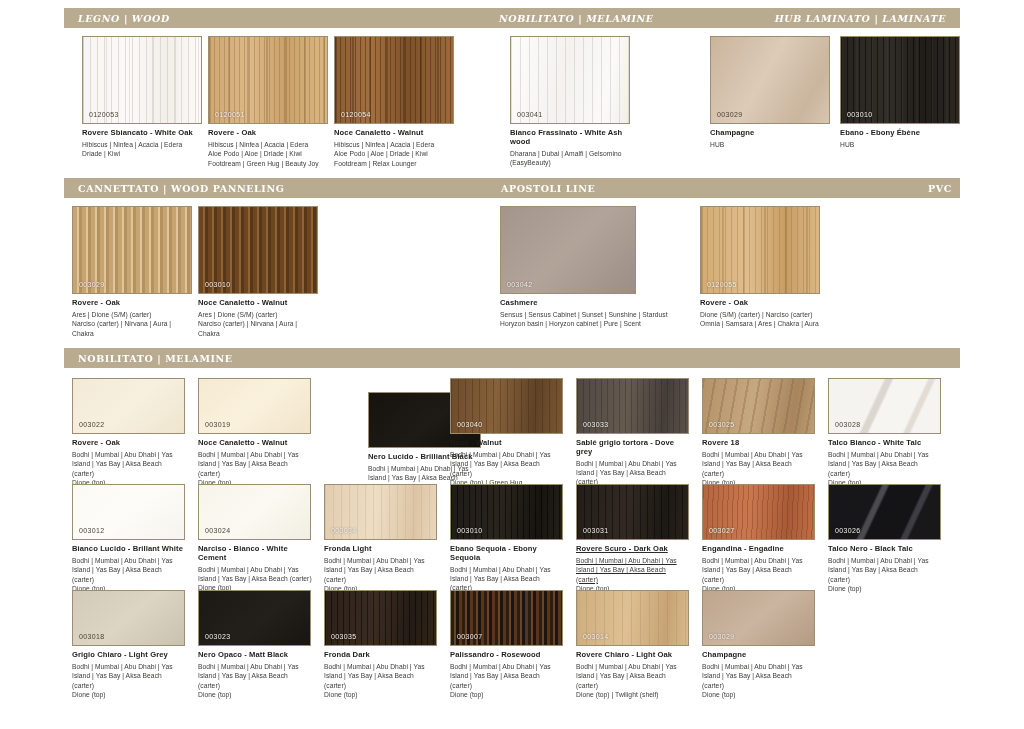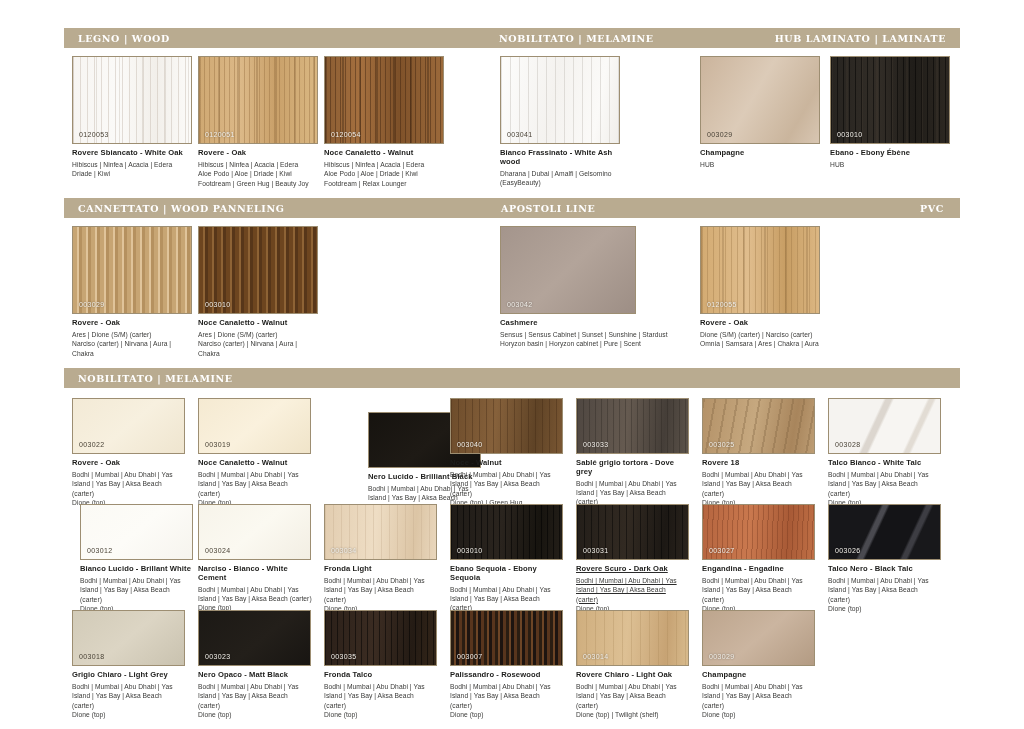--- a/index.html
+++ b/index.html
@@ -28,21 +28,21 @@
     font-weight:700;
     font-size:9.5px;
     letter-spacing:0.6px;
     color:#ffffff;
     white-space:nowrap;
   }
   .band .bt-left   { left:14px; }
   .band .bt-mid    { left:435px; }
   .band .bt-right  { right:14px; }
   .band .bt-mid-2  { left:437px; }
-  .band .bt-right2 { right:16px;margin-left:44px; }
+  .band .bt-right2 { right:8px;margin-left:44px; }
 
   
   .row { position:relative; }
   .card { position:absolute; }
   .sw {
     position:relative;
     border:1px solid #9d8e72;
     overflow:hidden;
   }
   .code {
@@ -146,27 +146,27 @@
   .g-mel-lightoak{background:
     repeating-linear-gradient(90deg, rgba(165,132,84,.28) 0 1px, rgba(255,255,255,0) 1px 9px),
     linear-gradient(95deg,#cfae7e,#ddc094 45%,#c7a374 80%,#d8bb8d);}
   .g-mel-champ{background:linear-gradient(140deg,#bda58d,#cbb5a0 50%,#b39b83);}
 </style>
 </head>
 <body>
 
 <div class="page">
 
-  <div class="band" style="margin-top:28px;">
+  <div class="band" style="margin-top:8px;font-style:italic;">
     <span class="btitle bt-left">LEGNO | WOOD</span>
     <span class="btitle bt-mid">NOBILITATO | MELAMINE</span>
     <span class="btitle bt-right">HUB LAMINATO | LAMINATE</span>
   </div>
 
-  <div class="row" style="height:128px;">
+  <div class="row" style="height:128px;margin-left:10px;">
     <div class="card" style="left:8px;top:8px;width:120px;">
       <div class="sw g-white-oak" style="height:88px;">
         <span class="code dark">0120053</span>
       </div>
       <div class="nm">Rovere Sbiancato - White Oak</div>
       <div class="ds">Hibiscus | Ninfea | Acacia | Edera<br>Driade | Kiwi</div>
     </div>
     <div class="card" style="left:134px;top:8px;width:120px;">
       <div class="sw g-oak" style="height:88px;">
         <span class="code">0120051</span>
@@ -290,21 +290,21 @@
       <div class="ds">Bodhi | Mumbai | Abu Dhabi | Yas<br>Island | Yas Bay | Aksa Beach (carter)<br>Dione (top)</div>
     </div>
     <div class="card" style="left:764px;top:10px;width:113px;">
       <div class="sw g-mel-talco-w" style="height:56px;">
         <span class="code dark">003028</span>
         </div>
       <div class="nm">Talco Bianco - White Talc</div>
       <div class="ds">Bodhi | Mumbai | Abu Dhabi | Yas<br>Island | Yas Bay | Aksa Beach (carter)<br>Dione (top)</div>
     </div>
 
-    <div class="card" style="left:16px;top:116px;width:113px;">
+    <div class="card" style="left:8px;top:116px;width:113px;">
       <div class="sw g-mel-bianco" style="height:56px;">
         <span class="code dark">003012</span>
         </div>
       <div class="nm">Bianco Lucido - Brillant White</div>
       <div class="ds">Bodhi | Mumbai | Abu Dhabi | Yas<br>Island | Yas Bay | Aksa Beach (carter)<br>Dione (top)</div>
     </div>
     <div class="card" style="left:134px;top:116px;width:118px;">
       <div class="sw g-mel-cemento" style="height:56px;width:113px;">
         <span class="code dark">003024</span>
         </div>
@@ -358,21 +358,21 @@
       <div class="sw g-mel-matt-black" style="height:56px;">
         <span class="code">003023</span>
         </div>
       <div class="nm">Nero Opaco - Matt Black</div>
       <div class="ds">Bodhi | Mumbai | Abu Dhabi | Yas<br>Island | Yas Bay | Aksa Beach (carter)<br>Dione (top)</div>
     </div>
     <div class="card" style="left:260px;top:222px;width:113px;">
       <div class="sw g-mel-fronda-d" style="height:56px;">
         <span class="code">003035</span>
         </div>
-      <div class="nm">Fronda Talco</div>
+      <div class="nm">Fronda Dark</div>
       <div class="ds">Bodhi | Mumbai | Abu Dhabi | Yas<br>Island | Yas Bay | Aksa Beach (carter)<br>Dione (top)</div>
     </div>
     <div class="card" style="left:386px;top:222px;width:113px;">
       <div class="sw g-mel-rosewood" style="height:56px;">
         <span class="code">003007</span>
         </div>
       <div class="nm">Palissandro - Rosewood</div>
       <div class="ds">Bodhi | Mumbai | Abu Dhabi | Yas<br>Island | Yas Bay | Aksa Beach (carter)<br>Dione (top)</div>
     </div>
     <div class="card" style="left:512px;top:222px;width:113px;">

